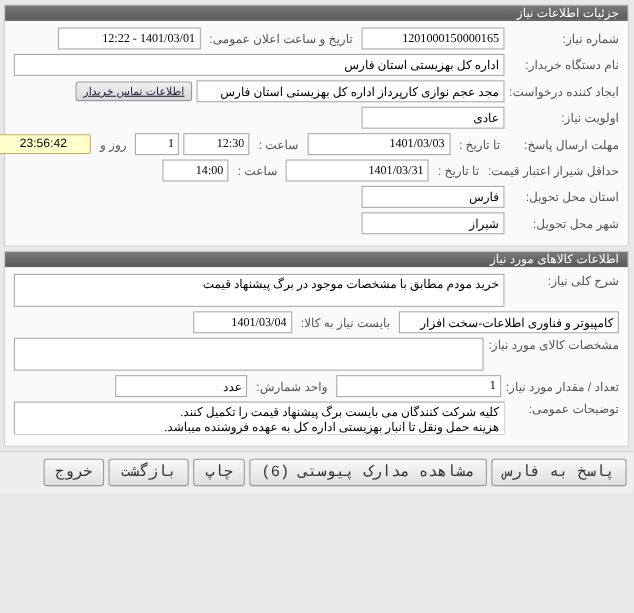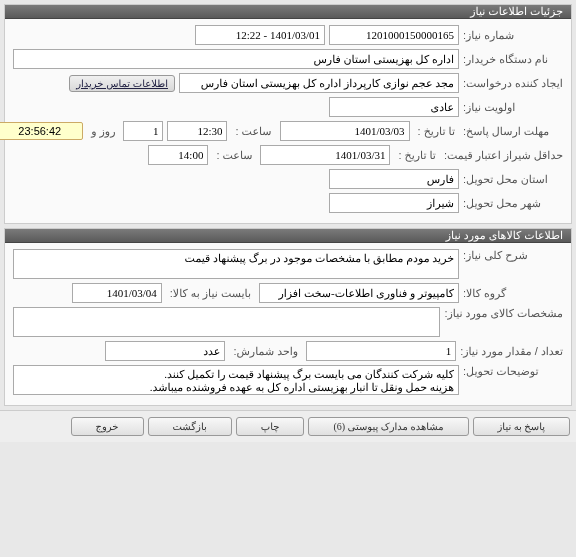--- a/index.html
+++ b/index.html
@@ -36,21 +36,21 @@
   display: flex;
   align-items: center;
   margin-bottom: 4px;
   gap: 4px;
 }
 .label {
   color: #555;
   font-size: 11px;
   white-space: nowrap;
   min-width: 100px;
-  text-align: left;
+  text-align: right;
 }
 .label-inline {
   color: #555;
   font-size: 11px;
   white-space: nowrap;
   padding: 0 4px;
 }
 .input {
   border: 1px solid #aaa;
   background: #fff;
@@ -86,23 +86,23 @@
   gap: 4px;
   padding: 6px;
   justify-content: flex-start;
   background: #eee;
   border-top: 1px solid #ccc;
 }
 .btn {
   background: linear-gradient(to bottom, #f8f8f8, #e0e0e0);
   border: 1px solid #999;
   border-radius: 3px;
-  padding: 3px 24px;
-  font-size: 10px;
-  font-family: Liberation Serif, serif;
+  padding: 3px 10px;
+  font-size: 14px;
+  font-family: Liberation Mono, monospace;
   cursor: pointer;
   color: #333;
 }
 .link-btn {
   background: linear-gradient(to bottom, #f0f0f0, #d8d8d8);
   border: 1px solid #999;
   border-radius: 3px;
   padding: 2px 6px;
   font-size: 10px;
   color: #224;
@@ -120,20 +120,21 @@
 </head>
 <body>
 
 <div class="panel">
   <div class="panel-header">جزئیات اطلاعات نیاز</div>
   <div class="panel-body">
 
     <div class="row">
       <span class="label">شماره نیاز:</span>
       <input class="input input-med" value="1201000150000165" style="">
+      <span class="label-inline">تاریخ و ساعت اعلان عمومی:</span>
       <input class="input input-med" value="1401/03/01 - 12:22" style="">
     </div>
 
     <div class="row">
       <span class="label">نام دستگاه خریدار:</span>
       <input class="input input-wide" style="width: 260px;" value="اداره کل بهزیستی استان فارس">
     </div>
 
     <div class="row">
       <span class="label">ایجاد کننده درخواست:</span>
@@ -182,46 +183,45 @@
 <div class="panel">
   <div class="panel-header">اطلاعات کالاهای مورد نیاز</div>
   <div class="panel-body">
 
     <div class="row" style="align-items:flex-start">
       <span class="label">شرح کلی نیاز:</span>
       <textarea class="textarea" rows="2" style="">خرید مودم مطابق با مشخصات موجود در برگ پیشنهاد قیمت</textarea>
     </div>
 
     <div class="row">
-      <span class="label">گروه کالا:</span>
       <input class="input" style="width: 200px;" value="کامپیوتر و فناوری اطلاعات-سخت افزار">
       <span class="label-inline">بایست نیاز به کالا:</span>
       <input class="input" style="width: 90px;" value="1401/03/04">
     </div>
 
     <div class="row" style="align-items:flex-start">
       <span class="label">مشخصات کالای مورد نیاز:</span>
       <textarea class="textarea" rows="2" style=""></textarea>
     </div>
 
     <div class="row">
       <span class="label">تعداد / مقدار مورد نیاز:</span>
       <input class="input" style="width: 150px;" value="1">
       <span class="label-inline">واحد شمارش:</span>
       <input class="input" style="width: 120px;" value="عدد">
     </div>
 
     <div class="row" style="align-items:flex-start">
-      <span class="label">توضیحات تحویل:</span>
+      <span class="label">توضیحات عمومی:</span>
       <textarea class="textarea" rows="2" style="">کلیه شرکت کنندگان می بایست برگ پیشنهاد قیمت را تکمیل کنند.
 هزینه حمل ونقل تا انبار بهزیستی اداره کل به عهده فروشنده میباشد.</textarea>
     </div>
 
   </div>
 </div>
 
 <div class="btn-bar">
-  <button class="btn">پاسخ به نیاز</button>
+  <button class="btn">پاسخ به فارس</button>
   <button class="btn">مشاهده مدارک پیوستی (6)</button>
   <button class="btn">چاپ</button>
   <button class="btn">بازگشت</button>
   <button class="btn">خروج</button>
 </div>
 
 </body></html>

